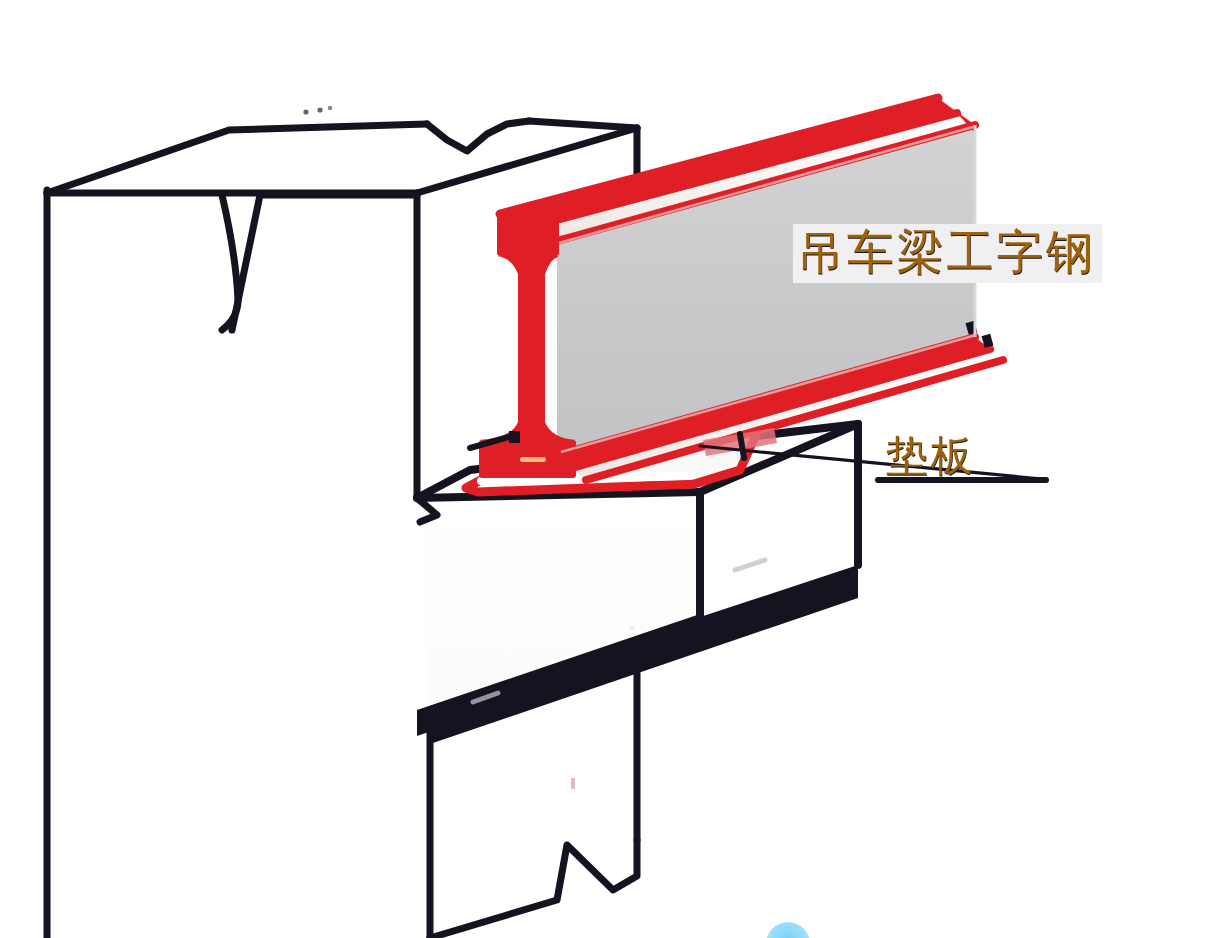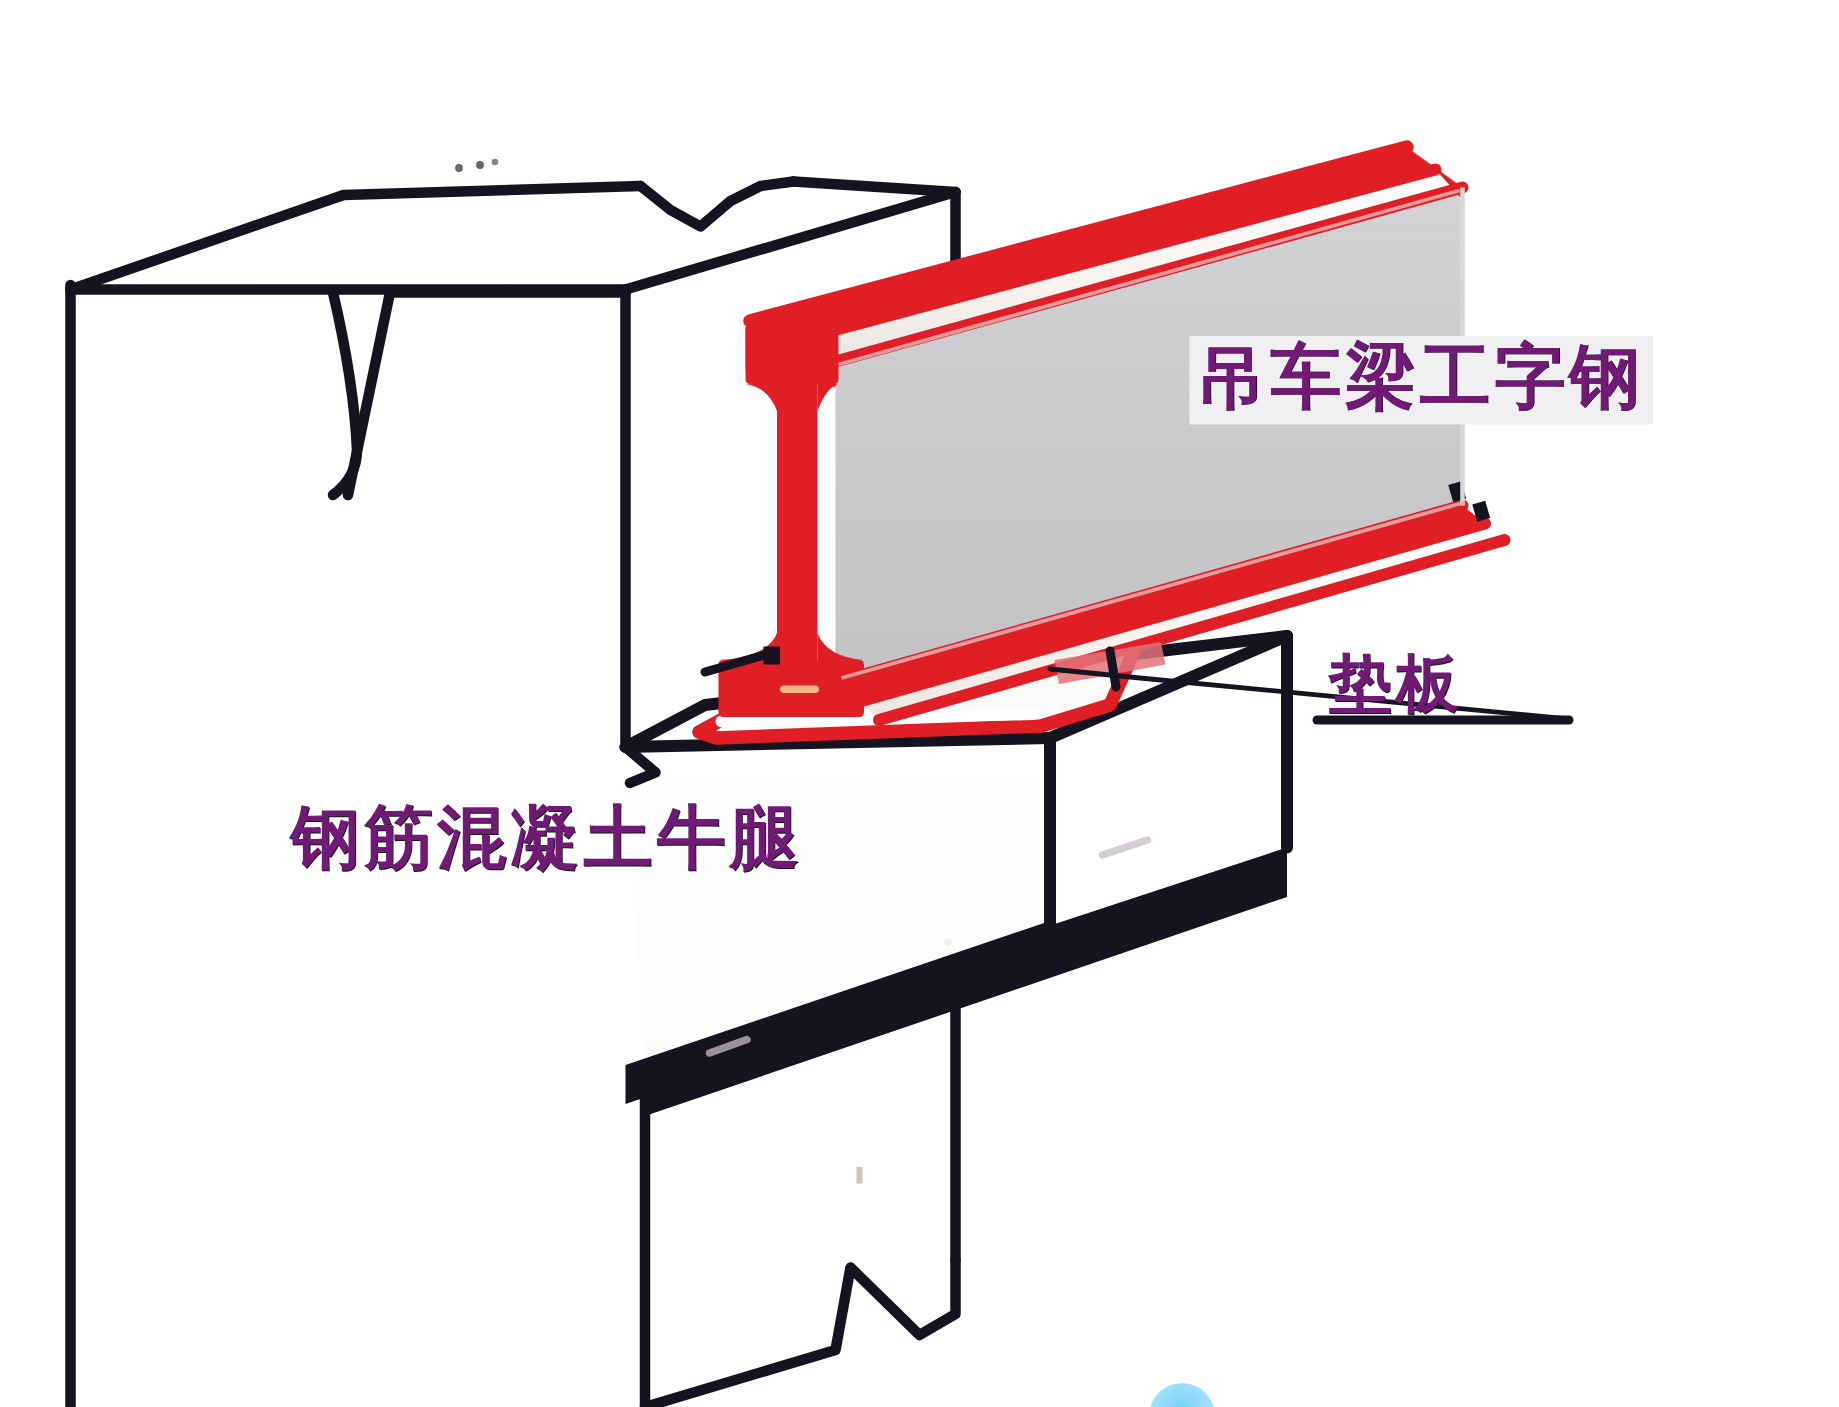--- a/index.html
+++ b/index.html
@@ -21,23 +21,23 @@
     position: absolute;
     left: 0;
     top: 0;
     width: 1226px;
     height: 938px;
     display: block;
   }
   .label {
     position: absolute;
     white-space: nowrap;
-    color: #701a75;
+    color: #a16207;
     font-family: "DejaVu Sans", "Liberation Sans", sans-serif;
-    font-weight: 700;
+    font-weight: 400;
     letter-spacing: 0.06em;
     line-height: 1;
     text-shadow: 0.5px 0.5px 0 #15131f;
   }
   #label-beam {
     left: 793px;
     top: 224px;
     font-size: 47px;
     background: #f0f0f2;
     padding: 4px 6px 8px 4px;
@@ -247,18 +247,17 @@
       <path d="M 1042 479 L 760 452 L 700 446" fill="none" stroke="#15131f" stroke-width="3.2" stroke-linecap="round"></path>
       <path d="M 878 480 L 1046 480" fill="none" stroke="#15131f" stroke-width="6" stroke-linecap="round"></path>
     </g>
 
   </svg>
 
   <div class="label" id="label-beam">吊车梁工字钢</div>
 
   <div class="label" id="label-plate">垫板</div>
 
-  <div class="label" id="label-corbel">钢筋混凝土牛腿</div>
 
 
   <div id="watermark-dot"></div>
 
 </div>
 
 </body></html>

